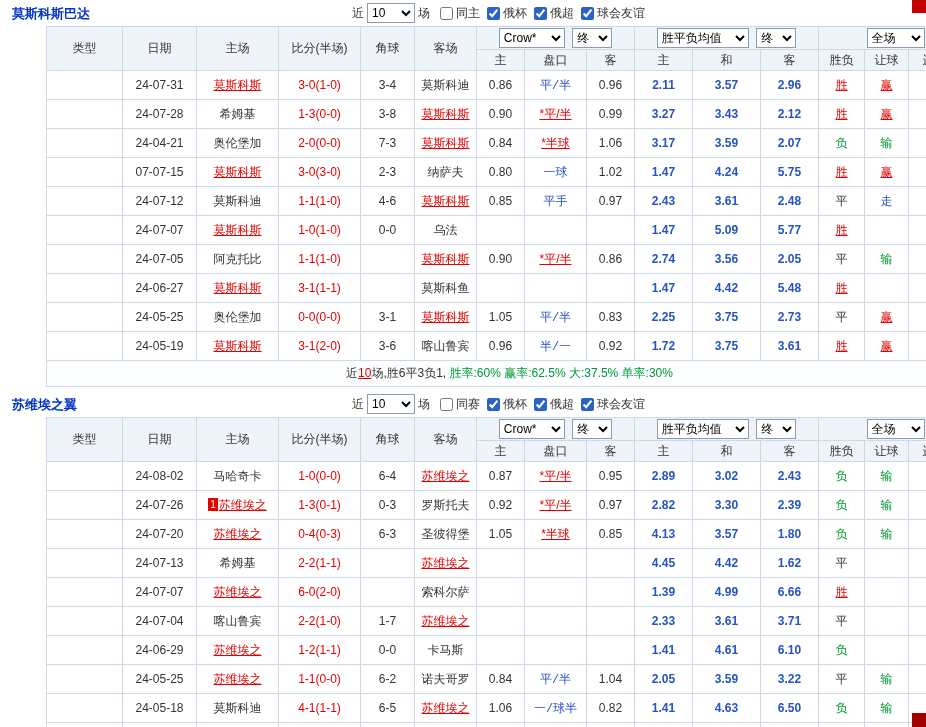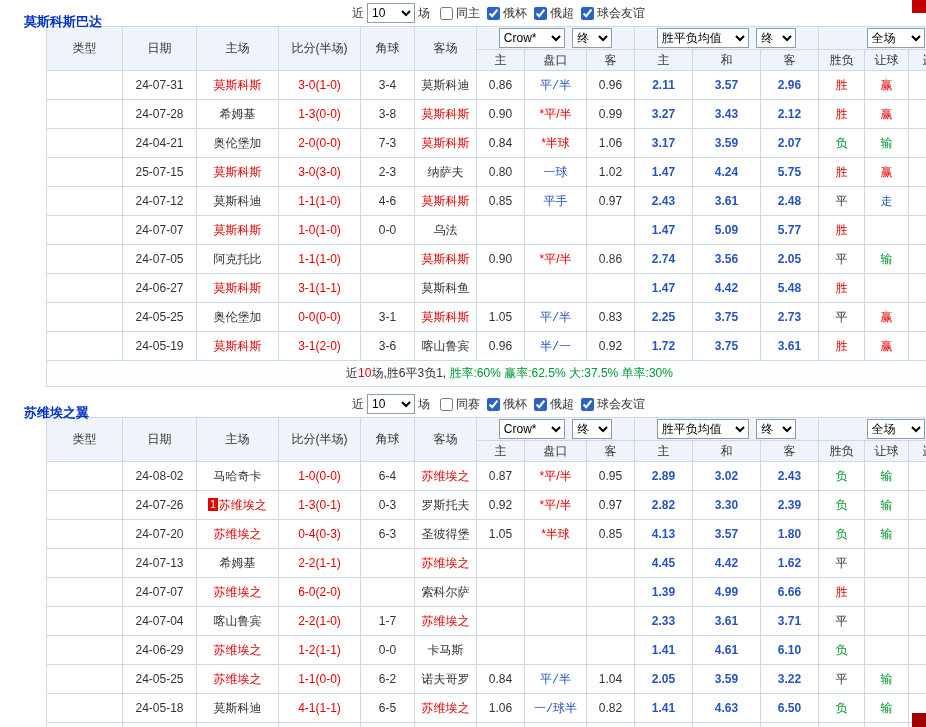--- a/index.html
+++ b/index.html
@@ -1,36 +1,36 @@
 <!DOCTYPE html>
 <html><head>
 <meta charset="utf-8">
 <style>
   html,body{margin:0;padding:0;}
   body{width:926px;height:727px;overflow:hidden;background:#fff;position:relative;
        font-family:"Liberation Sans","DejaVu Sans",sans-serif;font-size:12px;color:#333;}
   .block{width:926px;}
   .block + .block{margin-top:4px;}
   .strip{height:26px;position:relative;background:#fff;}
-  .title{position:absolute;left:24px;top:5px;color:#0033cc;font-weight:bold;font-size:13px;margin-top:8px;}
+  .title{position:absolute;left:12px;top:5px;color:#0033cc;font-weight:bold;font-size:13px;}
   .filter{position:absolute;left:352px;top:2px;height:22px;display:flex;align-items:center;gap:3px;white-space:nowrap;}
   .chks{display:inline-flex;align-items:center;}
   .chk{display:inline-flex;align-items:center;margin-left:7px;cursor:pointer;}
   .chk input{width:13px;height:13px;margin:0 3px 0 0;accent-color:#2a62c9;cursor:pointer;}
   table.grid{width:926px;border-collapse:collapse;table-layout:fixed;margin-left:46px;}
   .grid th,.grid td{border:1px solid #ccd9e6;text-align:center;padding:0;overflow:hidden;white-space:nowrap;}
   .grid thead th{background:#eef4fa;font-weight:normal;color:#333;}
   .hrow1 th{height:22px;}
   .hrow2 th{height:20px;}
   .selcell select{margin:0 2px;}
   .grid tbody td{height:28px;background:#fff;}
   .cell-eu{color:#2653c4;font-weight:bold;}
   .cell-score{color:#e60000;}
   .sumrow td{height:25px;background:#fbfdff;}
-  .red{color:#e60000;}
+  .red{color:#e60000;text-decoration:underline;}
   .green{color:#009933;}
   .blue{color:#2653c4;font-family:Liberation Mono, monospace;}
   .dark{color:#333;}
   td.cat-cup{background:#007140;color:#fff;}
   td.cat-super{background:#0e68b2;color:#fff;}
   td.cat-frd{background:#00a096;color:#fff;}
   .card-badge{display:inline-block;background:#e60000;color:#fff;font-size:10px;line-height:13px;height:13px;padding:0 2px;margin-right:1px;vertical-align:1px;}
   select{font-family:inherit;font-size:12px;height:20px;border:1px solid #8a9cb0;background:#fff;cursor:pointer;}
   .sel-count{width:48px;}
   .sel-book{width:66px;}
@@ -172,21 +172,21 @@
     <td class="cell-eu">3.17</td>
     <td class="cell-eu">3.59</td>
     <td class="cell-eu">2.07</td>
     <td class="green">负</td>
     <td class="green">输</td>
     <td class="red">小</td>
   </tr>
 
   <tr class="mrow">
     <td class="cat-frd">球会友谊</td>
-    <td>25-07-15</td>
+    <td>07-07-15</td>
     <td><span class="red">莫斯科斯</span></td>
     <td class="cell-score">3-0(3-0)</td>
     <td>2-3</td>
     <td><span class="dark">纳萨夫</span></td>
     <td>0.80</td>
     <td class="blue">一球</td>
     <td>1.02</td>
     <td class="cell-eu">1.47</td>
     <td class="cell-eu">4.24</td>
     <td class="cell-eu">5.75</td>

